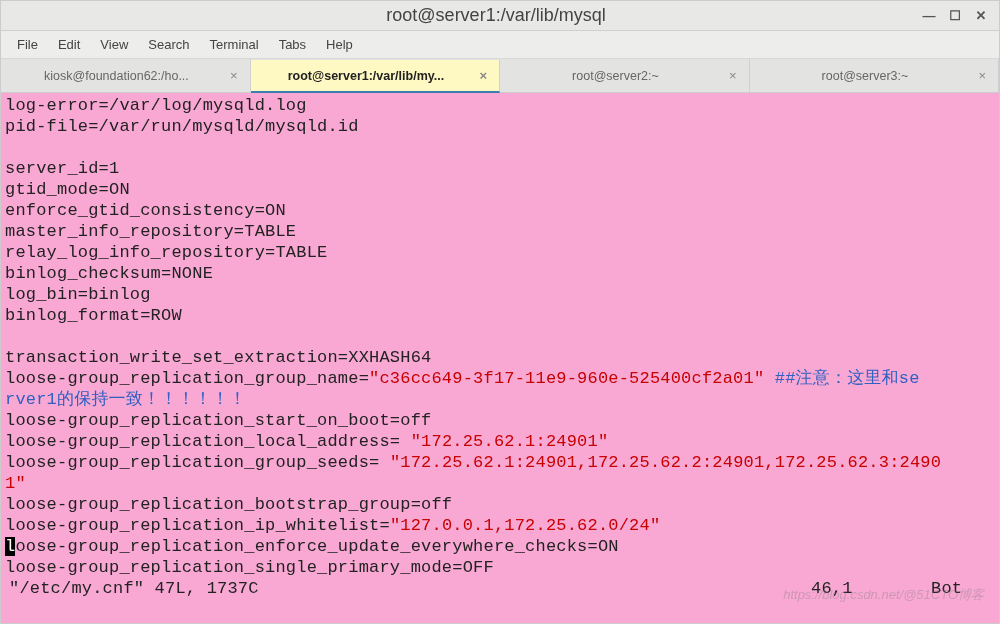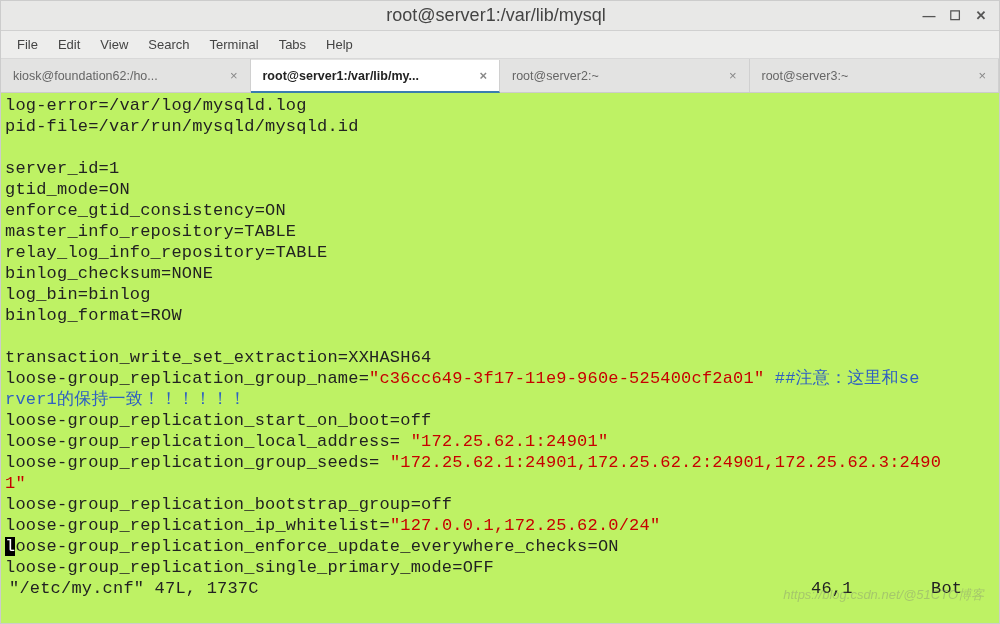--- a/index.html
+++ b/index.html
@@ -6,24 +6,24 @@
   body { font-family: sans-serif; background: #f2f2f2; width: 1000px; height: 624px; overflow: hidden; font-size: 13px; }
   .window { width: 100%; height: 100%; background: #fff; display: flex; flex-direction: column; border: 1px solid #ccc; }
   .titlebar { display: flex; align-items: center; background: #e8e8e7; padding: 4px 8px; height: 30px; border-bottom: 1px solid #d0d0d0; }
   .title-center { flex: 1; text-align: center; color: #444; font-size: 18px; }
   .window-controls { display: flex; gap: 14px; padding-right: 4px; }
   .win-btn { width: 12px; height: 12px; display: inline-flex; align-items: center; justify-content: center; cursor: pointer; color: #555; font-size: 13px; font-weight: bold; }
   .menubar { display: flex; gap: 0; background: #ededec; padding: 2px 6px; height: 28px; align-items: center; border-bottom: 1px solid #d8d8d8; }
   .menu-item { padding: 4px 10px; color: #444; cursor: pointer; }
   .tabbar { display: flex; background: #e3e3e2; height: 34px; border-bottom: 1px solid #ccc; }
   .tab { display: flex; align-items: center; padding: 6px 12px; gap: 10px; border-right: 1px solid #d0d0d0; color: #666; cursor: pointer; min-width: 0; flex: 1; max-width: 260px; background: #e3e3e2; }
-  .tab.active { background: #ffffff; color: #222; border-bottom: 2px solid #3a7db0; font-weight: bold; position: relative; top: 1px; }
-  .tab-label { white-space: nowrap; overflow: hidden; text-overflow: ellipsis; flex: 1; font-size: 12.5px; text-align: left; }
+  .tab.active { background: #fef9c3; color: #222; border-bottom: 2px solid #3a7db0; font-weight: bold; position: relative; top: 1px; }
+  .tab-label { white-space: nowrap; overflow: hidden; text-overflow: ellipsis; flex: 1; font-size: 12.5px; text-align: center; }
   .tab-close { color: #888; font-size: 13px; cursor: pointer; }
-  .terminal { flex: 1; background: #bef264; padding: 2px 4px; font-family: "Courier New", monospace; font-size: 17px; line-height: 21px; color: #222; overflow: hidden; letter-spacing: 0.2px; }
+  .terminal { flex: 1; background: #f9a8d4; padding: 2px 4px; font-family: "Courier New", monospace; font-size: 17px; line-height: 21px; color: #222; overflow: hidden; letter-spacing: 0.2px; }
   .red { color: #c70000; }
   .blue { color: #2f60c2; }
   .cursor-block { background: #000; color: #fff; }
   .statusline { font-family: "Courier New", monospace; font-size: 17px; padding: 0 4px; display: flex; }
   .status-left { flex: 1; }
   .status-colrow { width: 120px; }
   .status-pos { width: 60px; text-align: left; padding-right: 10px; }
   .watermark { position: absolute; right: 16px; bottom: 20px; color: rgba(120,120,120,0.35); font-size: 13px; font-family: sans-serif; pointer-events: none; font-style: italic; }
 </style>
 </head>

